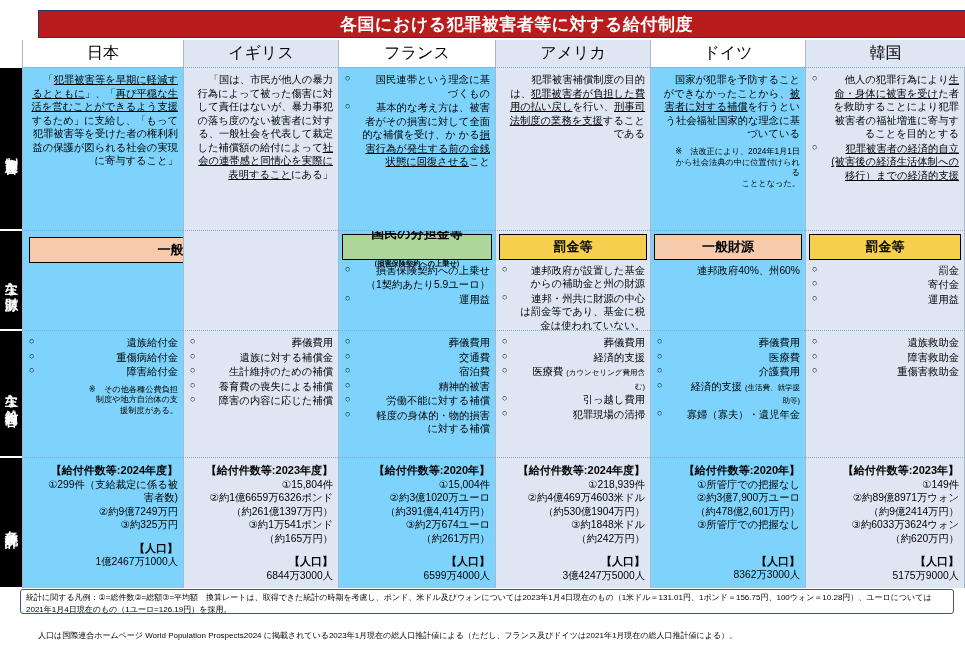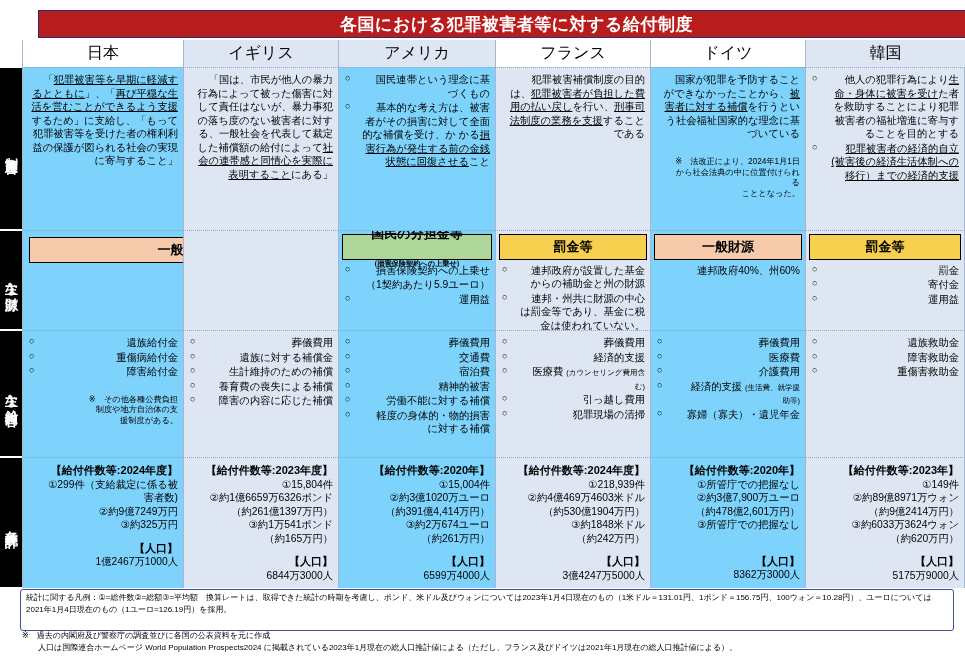--- a/index.html
+++ b/index.html
@@ -60,21 +60,21 @@
     font-size: 10.3px; line-height: 1.32;
     overflow: hidden;
   }
   .cell.alt { background: #dde6f2; }
   .cell.last { border-right: 1px solid #aab6cf; }
 
   
   .p { text-indent: 1em; margin-bottom: 0; }
   u.ul { text-decoration: underline; text-underline-offset: 1px; }
   .note-small {
-    font-size: 8.2px; line-height: 1.3; margin-top: 16px;
+    font-size: 8.2px; line-height: 1.3; margin-top: 6px;
   }
   .note-small .ind { display:block; padding-left: 1.6em; text-indent: 0; }
 
   
   ul.circ { list-style: none; }
   ul.circ li {
     position: relative; padding-left: 17px; margin-bottom: 1px;
   }
   ul.circ li:before {
     content: "○"; position: absolute; left: 0; top: 0; font-size: 9px;
@@ -101,21 +101,21 @@
 
   
   .stat-head { font-weight: bold; font-size: 11px; }
   .stat-list { padding-left: 6px; }
   .stat-list div { white-space: nowrap; }
   .stat-list .ind2 { padding-left: 11px; }
   .spacer { height: 9px; }
 
   
   .fnbox {
-    position: absolute; left: 20px; top: 589px; width: 934px; height: 42px;
+    position: absolute; left: 20px; top: 589px; width: 934px; height: 25px;
     border: 1px solid #3f4fa0; border-radius: 3px;
     background: #ffffff;
     padding: 2px 5px;
     font-size: 8px; line-height: 1.45;
     z-index: 9;
   }
   .bottom-note {
     position: absolute; left: 22px; top: 630px; width: 930px;
     font-size: 8px; line-height: 1.55;
   }
@@ -132,25 +132,25 @@
 
   <div class="grid">
 
     <div class="hdr-blank"></div>
     <div class="col-head">
         <span>日本</span>
       </div>
     <div class="col-head alt">
         <span>イギリス</span>
       </div>
+    <div class="col-head">
+        <span>フランス</span>
+      </div>
     <div class="col-head alt">
         <span>アメリカ</span>
-      </div>
-    <div class="col-head">
-        <span>フランス</span>
       </div>
     <div class="col-head">
         <span>ドイツ</span>
       </div>
     <div class="col-head alt">
         <span>韓国</span>
       </div>
 
     <div class="rowlabel">制度趣旨</div>
 
@@ -398,19 +398,16 @@
       <div class="stat-list" style="padding-left:10px">5175万9000人</div>
     </div>
 
   </div>
 
   <div class="fnbox">
     <span>統計に関する凡例：①=総件数②=総額③=平均額　換算レートは、取得できた統計の時期を考慮し、ポンド、米ドル及びウォンについては2023年1月4日現在のもの（1米ドル＝131.01円、1ポンド＝156.75円、100ウォン＝10.28円）、ユーロについては2021年1月4日現在のもの（1ユーロ=126.19円）を採用。</span>
   </div>
 
   <div class="bottom-note">
-    <div>
-      <span>※</span>　<span>過去の内閣府及び警察庁の調査並びに各国の公表資料を元に作成</span>
-    </div>
     <div class="l2">人口は国際連合ホームページ World Population Prospects2024 に掲載されている2023年1月現在の総人口推計値による（ただし、フランス及びドイツは2021年1月現在の総人口推計値による）。</div>
   </div>
 
 </div>
 
 </body></html>

